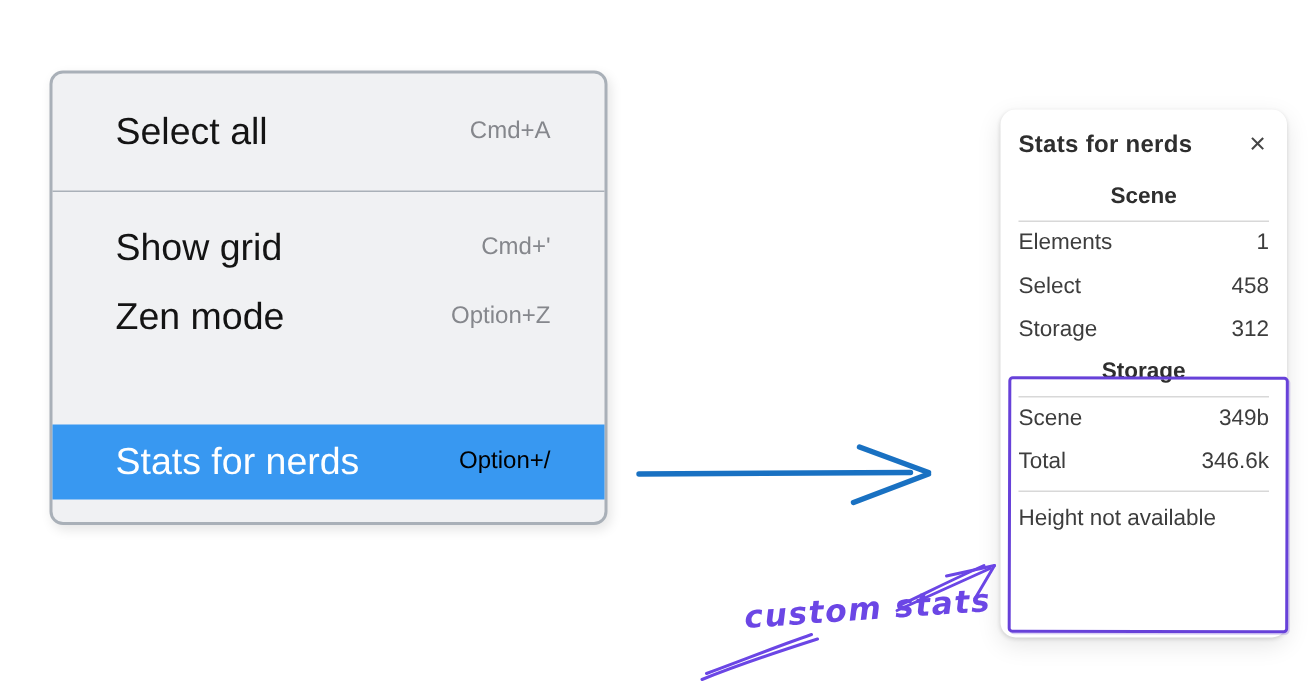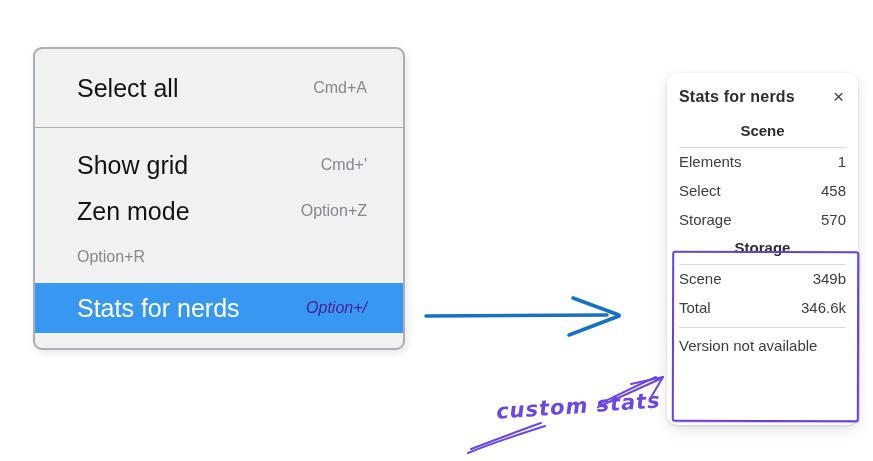--- a/index.html
+++ b/index.html
@@ -27,21 +27,21 @@
   }
   .menu-row.tall{height:78px;}
   .menu-row.std{height:46px;}
   .mi-shortcut{color:#85878c;font-size:16px;}
   .menu-divider{height:1px;background:#a9b0b8;flex:none;}
   .menu-group{padding-top:14px;display:flex;flex-direction:column;}
   .menu-row.selected{
     background:var(--highlight,#3898f1);
     color:#ffffff;height:50px;margin-top:3px;
   }
-  .menu-row.selected .mi-shortcut{color:#4c1d95;font-style:italic;}
+  .menu-row.selected .mi-shortcut{color:#000000;}
 
   
   .panel{
     position:absolute;left:667px;top:73px;width:191px;height:352px;
     box-sizing:border-box;
     background:#ffffff;border-radius:10px;
     box-shadow:0 1px 3px rgba(0,0,0,.14),0 5px 16px rgba(0,0,0,.10);
     padding:14px 12px 10px 12px;
     font-size:15px;color:#3d3d3d;
   }
@@ -90,21 +90,20 @@
   <div class="menu-group">
     <div class="menu-row std">
       <span class="mi-label">Show grid</span>
       <span class="mi-shortcut">Cmd+'</span>
     </div>
     <div class="menu-row std">
       <span class="mi-label">Zen mode</span>
       <span class="mi-shortcut">Option+Z</span>
     </div>
     <div class="menu-row std">
-      <span class="mi-shortcut">Option+R</span>
     </div>
     <div class="menu-row selected">
       <span class="mi-label">Stats for nerds</span>
       <span class="mi-shortcut">Option+/</span>
     </div>
   </div>
 </div>
 
 <div class="panel">
   <div class="panel-title-row">
@@ -117,36 +116,36 @@
   <div class="stat-row">
     <span class="stat-label">Elements</span>
     <span class="stat-value">1</span>
   </div>
   <div class="stat-row">
     <span class="stat-label">Select</span>
     <span class="stat-value">458</span>
   </div>
   <div class="stat-row">
     <span class="stat-label">Storage</span>
-    <span class="stat-value">570</span>
+    <span class="stat-value">312</span>
   </div>
 
   <div class="sec-header">Storage</div>
   <hr class="sec-divider">
   <div class="stat-row">
     <span class="stat-label">Scene</span>
     <span class="stat-value">349b</span>
   </div>
   <div class="stat-row">
     <span class="stat-label">Total</span>
     <span class="stat-value">346.6k</span>
   </div>
 
   <hr class="sec-divider">
-  <div class="sec-note">Version not available</div>
+  <div class="sec-note">Height not available</div>
 </div>
 
 <div class="sketch-rect"></div>
 
 <svg class="overlay" viewBox="0 0 873 461">
 
   <g style="stroke:var(--arrow_blue,#1971c2);stroke-width:3.6;fill:none;stroke-linecap:round;">
     <path d="M426,316 L607,315"></path>
     <path d="M573,298 L619,315"></path>
     <path d="M569,335 L619,316"></path>

